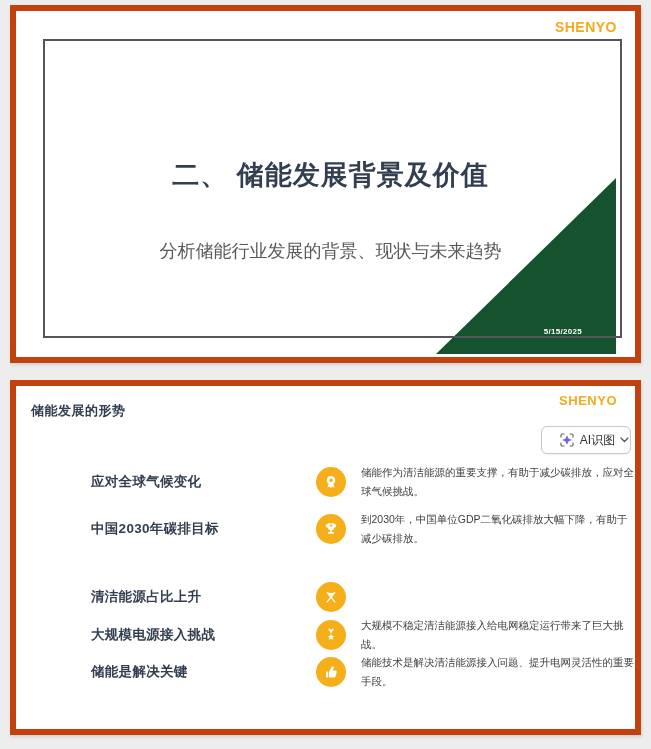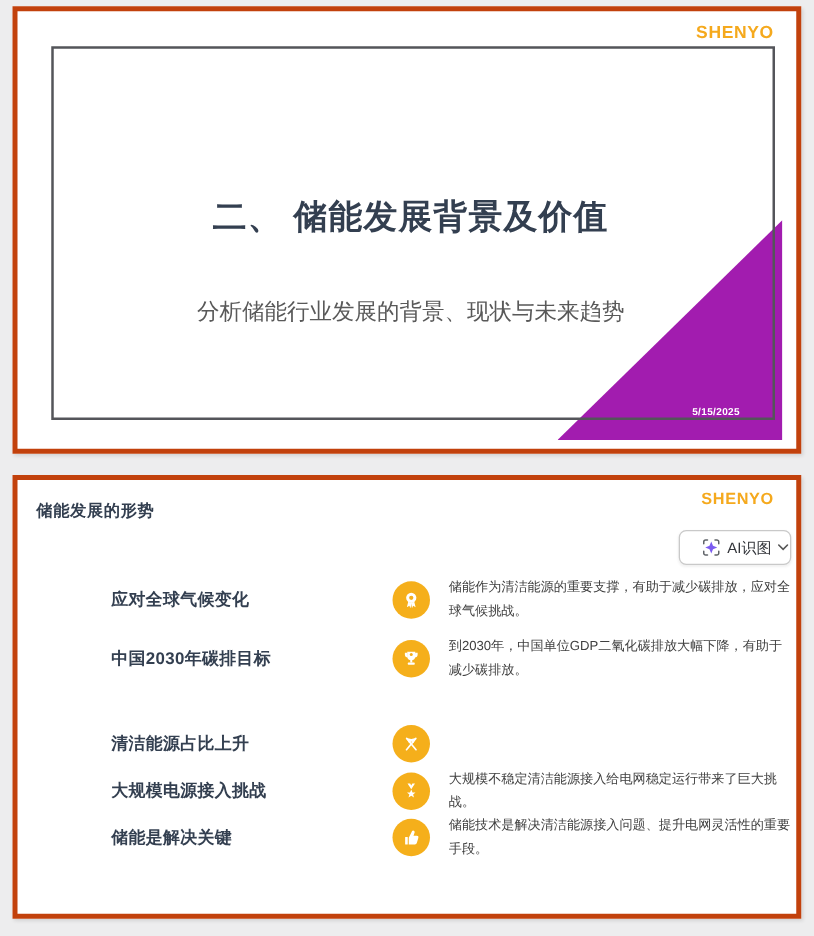--- a/index.html
+++ b/index.html
@@ -4,42 +4,42 @@
 <style>
   html,body{margin:0;padding:0;}
   body{
     width:651px;height:749px;position:relative;
     background:#ededee;
     font-family:"Liberation Sans","DejaVu Sans",sans-serif;
     overflow:hidden;
   }
   .slide{
     position:absolute;background:#ffffff;
-    border:4px solid #c2410c;
+    border:6px solid #c2410c;
     box-shadow:1px 2px 3px rgba(0,0,0,.12);
     box-sizing:border-box;
   }
   #slide1{left:10px;top:5px;width:631px;height:358px;}
   #slide2{left:10px;top:380px;width:631px;height:355px;}
 
   .brand-logo{
     position:absolute;right:18px;
     color:#f5a91d;font-weight:bold;letter-spacing:.5px;
   }
   #slide1 .brand-logo{top:8px;font-size:14px;}
   #slide2 .brand-logo{top:7px;font-size:13px;}
 
   
   .frame{
     position:absolute;left:27px;top:28px;width:575px;height:295px;
     border:2px solid #54555a;z-index:3;pointer-events:none;
   }
   .corner-triangle{
-    position:absolute;left:432px;top:167px;width:180px;height:176px;
-    background:#a21caf;
+    position:absolute;left:420px;top:167px;width:180px;height:176px;
+    background:#14532d;
     clip-path:polygon(100% 0,100% 100%,0 100%);
     z-index:2;
   }
   .slide-date{
     position:absolute;right:34px;bottom:18px;
     color:#ffffff;font-size:8px;font-weight:bold;letter-spacing:.3px;
   }
   .s1-title{
     position:absolute;left:27px;top:146px;width:575px;
     text-align:center;color:#333f50;font-size:27px;font-weight:bold;

